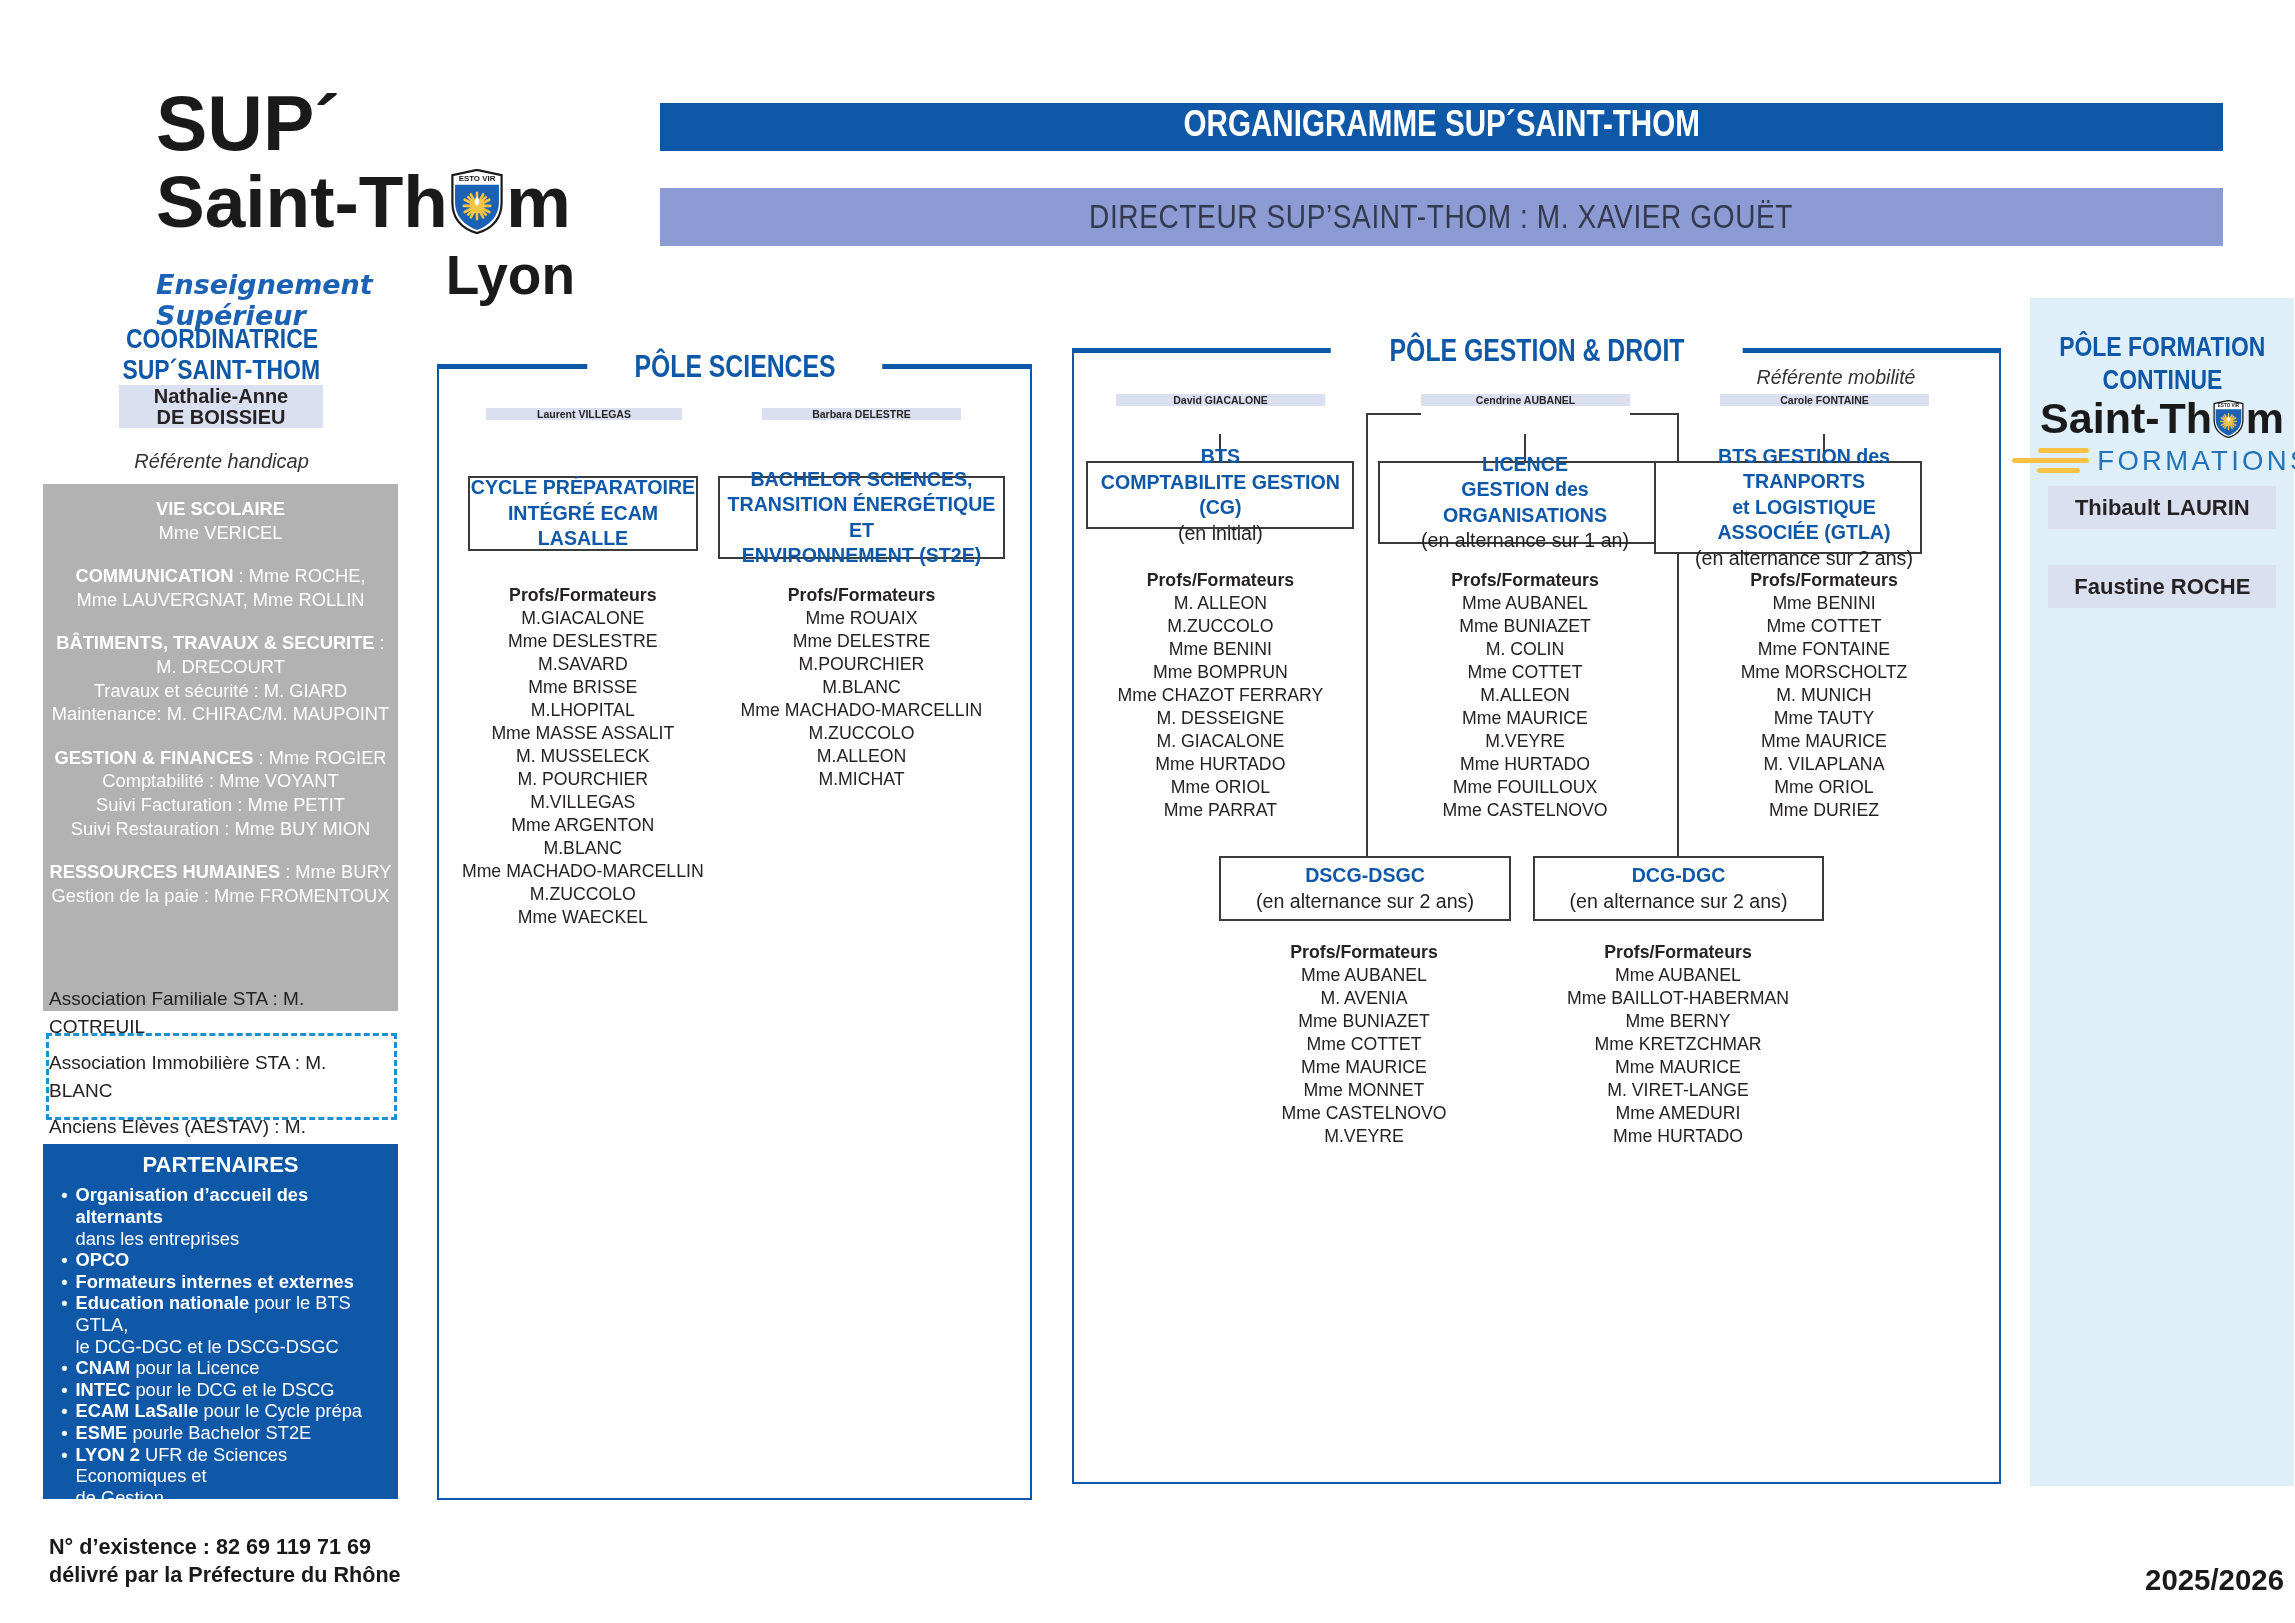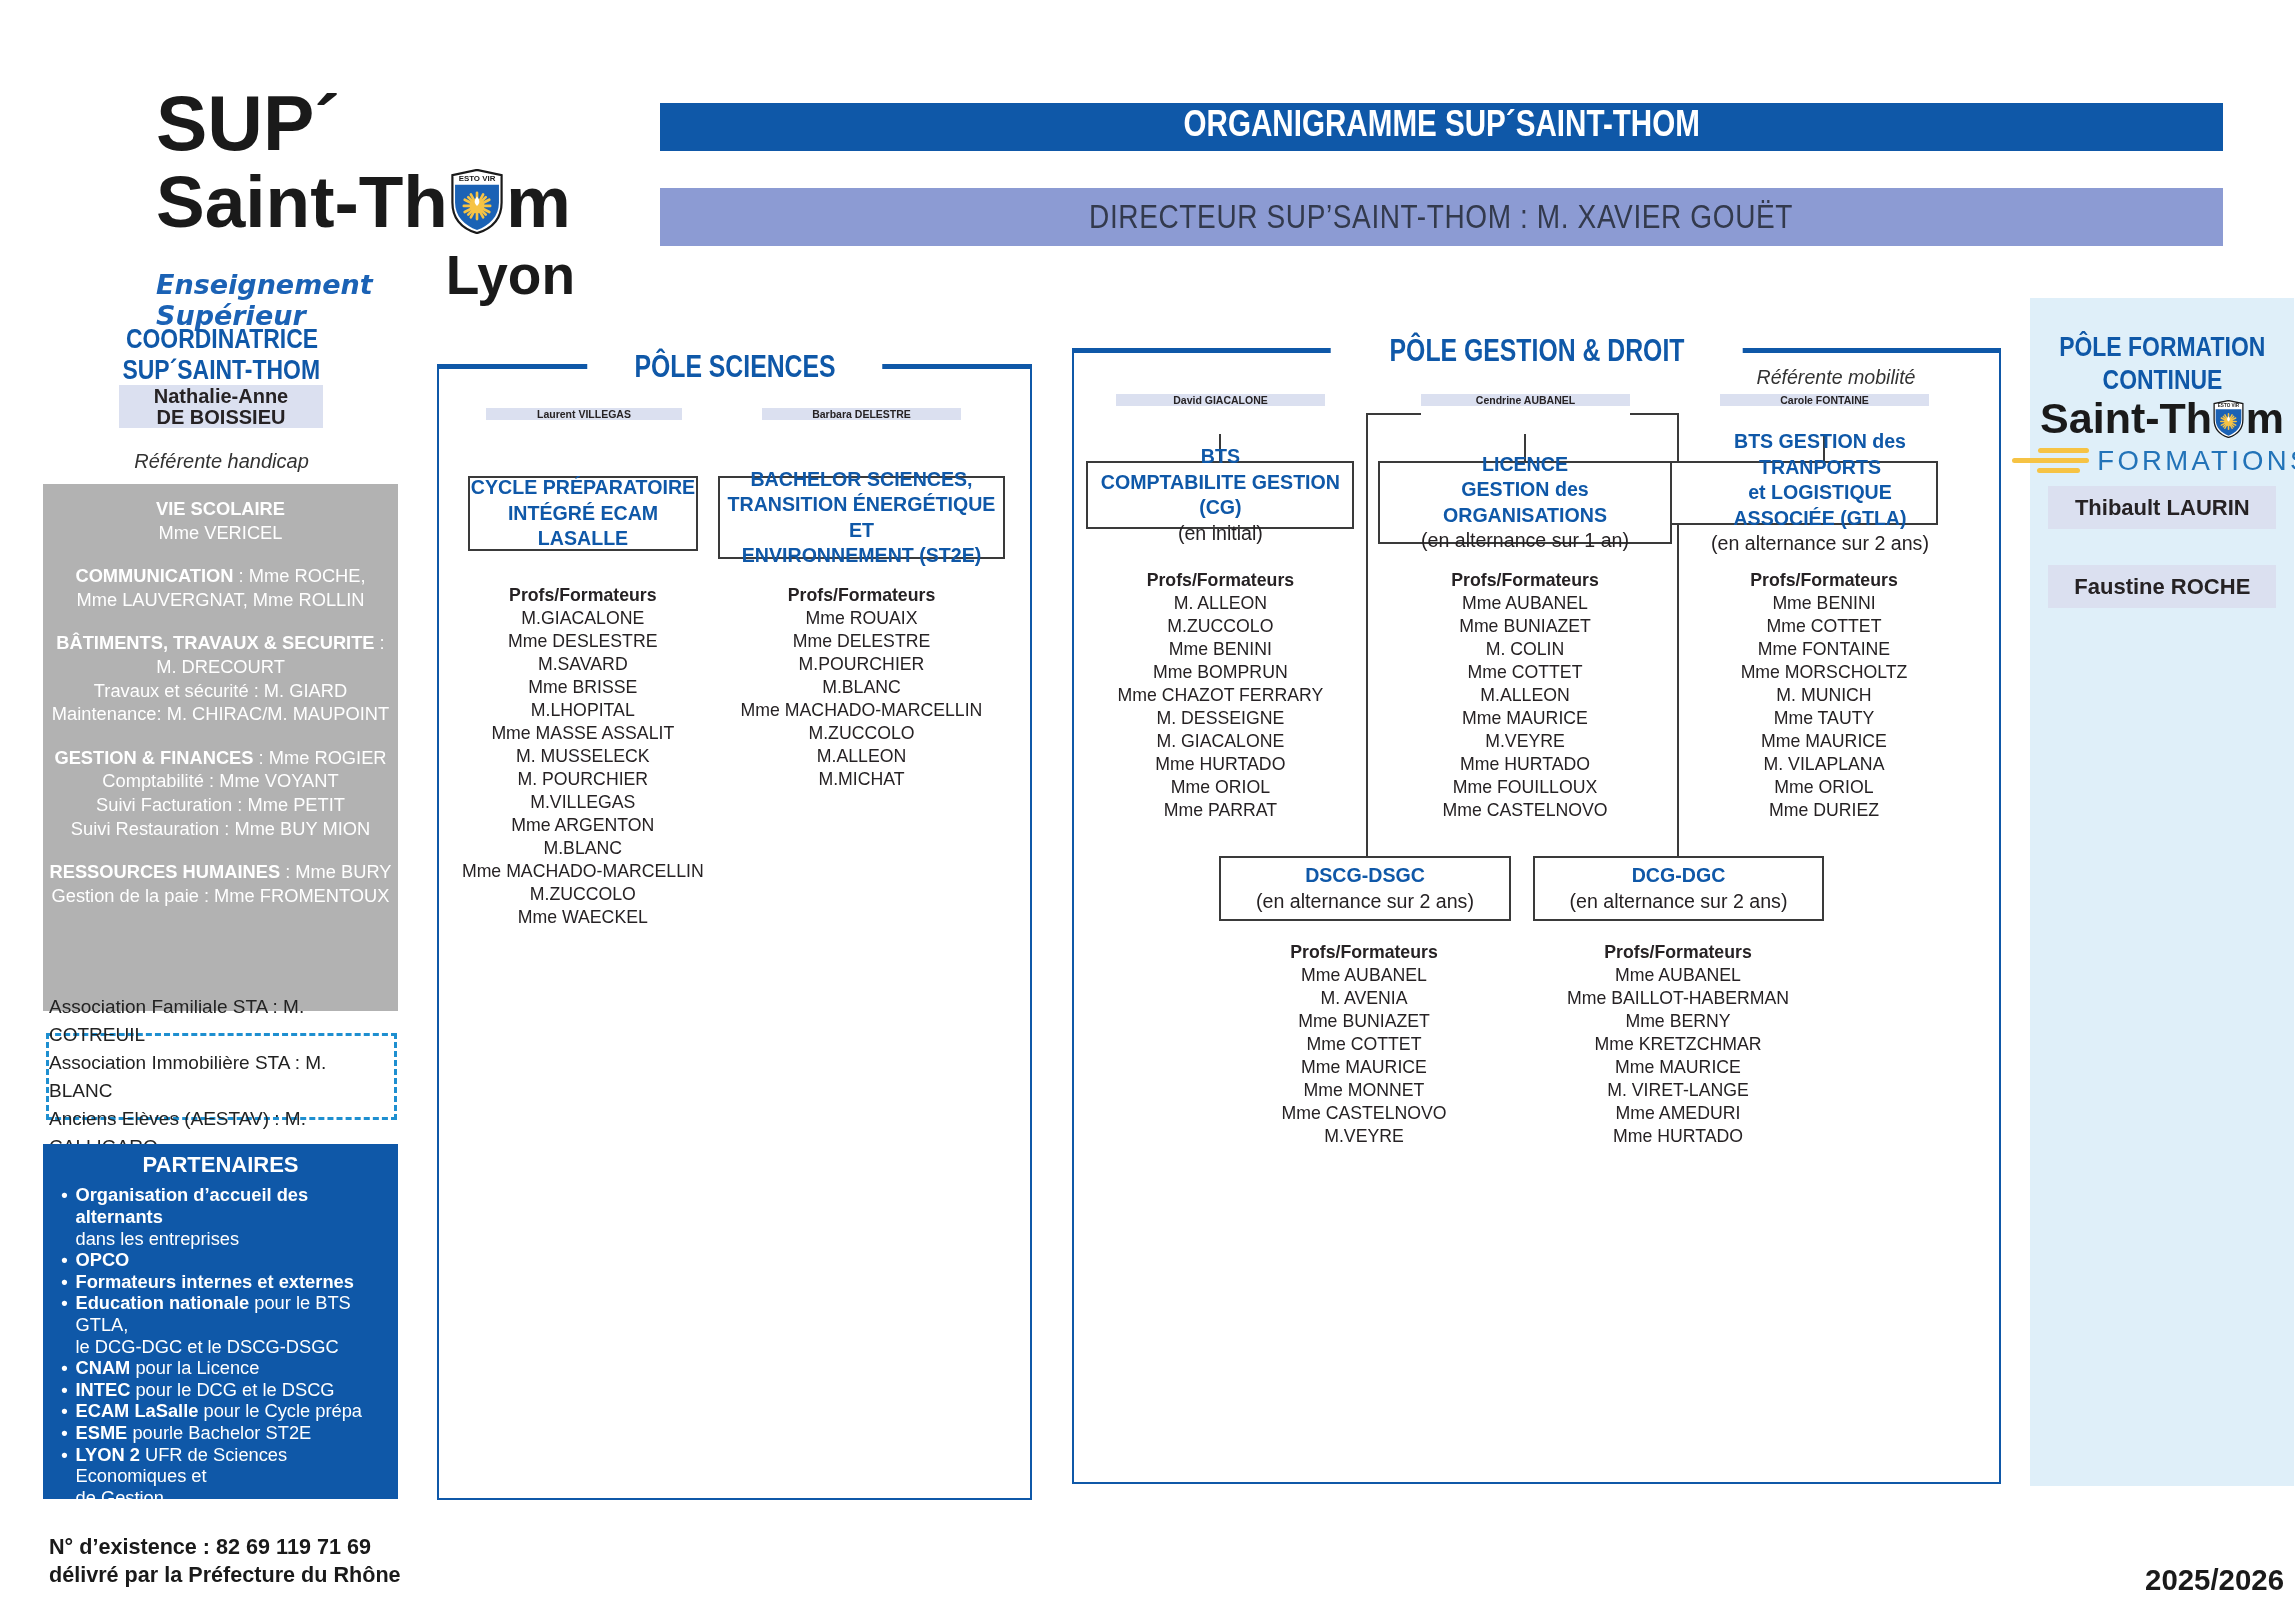--- a/index.html
+++ b/index.html
@@ -35,21 +35,21 @@
   .coord-name{left:119px;top:385px;width:204px;height:43px;font-size:20px;line-height:21px;}
   .coord-note{left:43px;top:450px;width:357px;text-align:center;font-style:italic;font-size:20px;color:#333;}
 
   .services{left:43px;top:484px;width:355px;height:527px;background:#B2B2B2;box-sizing:border-box;
             padding-top:13px;text-align:center;color:#fff;font-size:18.3px;line-height:23.6px;}
   .svc-group{margin-bottom:20px;}
   .svc-line .b{font-weight:bold;}
 
   .assoc{left:46px;top:1033px;width:351px;height:87px;box-sizing:border-box;border:3.3px dashed #1E8FD0;
          display:flex;flex-direction:column;align-items:center;justify-content:center;
-         font-size:19px;line-height:28px;color:#222;}
+         font-size:19px;line-height:28px;color:#222;gap:8px;}
 
   .partners{left:43px;top:1144px;width:355px;height:355px;background:#0F58A8;box-sizing:border-box;
             padding:7.9px 10.5px 0 10.5px;color:#fff;}
   .partners-title{text-align:center;font-weight:bold;font-size:22px;margin-bottom:6.5px;}
   .partner-item{font-size:18.3px;line-height:21.6px;}
   .partner-main{display:flex;}
   .partner-main::before{content:"•";width:22px;flex:0 0 22px;text-align:center;font-weight:bold;}
   .partner-main .b{font-weight:bold;}
   .cont-line{padding-left:22px;}
 
@@ -359,21 +359,21 @@
     <div class="progbox" style="left:12.4px;top:108px;width:268px;height:68px;">
       <div class="bl">BTS</div>
       <div class="bl">COMPTABILITE GESTION (CG)</div>
       <div class="sub">(en initial)</div>
     </div>
     <div class="progbox" style="left:304px;top:108px;width:294px;height:83px;">
       <div class="bl">LICENCE</div>
       <div class="bl">GESTION des ORGANISATIONS</div>
       <div class="sub">(en alternance sur 1 an)</div>
     </div>
-    <div class="progbox" style="left:596px;top:108px;width:268px;height:64px;padding-left:32px;">
+    <div class="progbox" style="left:580px;top:108px;width:268px;height:93px;padding-left:32px;">
       <div class="bl">BTS GESTION des TRANPORTS</div>
       <div class="bl">et LOGISTIQUE ASSOCIÉE (GTLA)</div>
       <div class="sub">(en alternance sur 2 ans)</div>
     </div>
 
     <div class="plist" style="left:14.4px;top:216px;">
       <div class="hdr">Profs/Formateurs</div>
       <div>
 
       <div>M. ALLEON</div>

